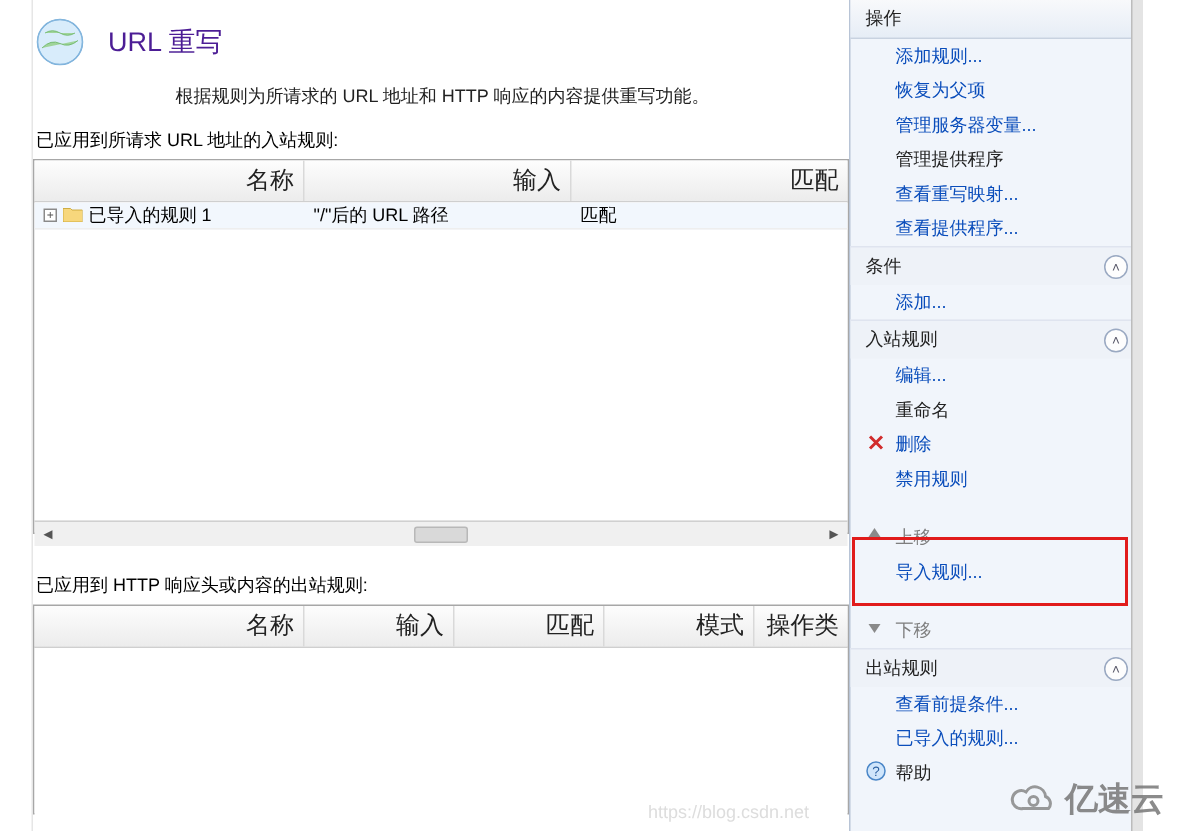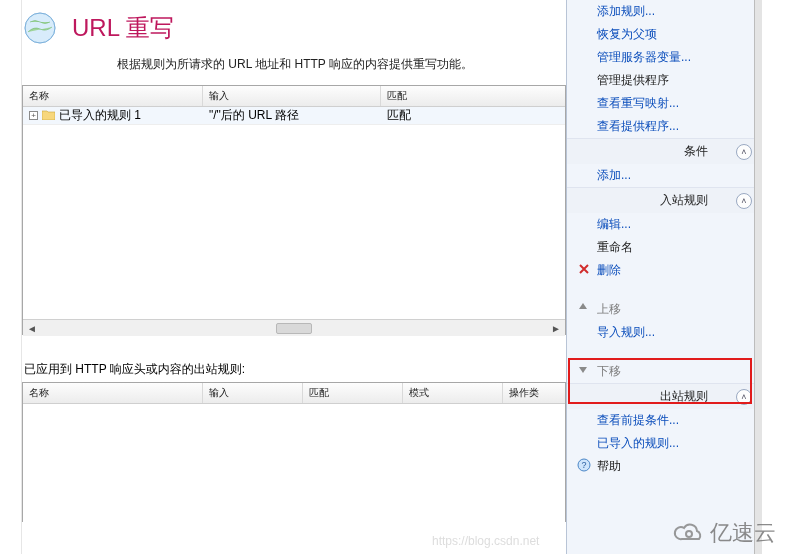--- a/index.html
+++ b/index.html
@@ -21,33 +21,34 @@
     width: 544px;
     height: 554px;
     background: #fff;
   }
   .title-row {
     display: flex;
     align-items: center;
     padding: 10px 0 8px 0;
   }
   .globe-icon { width: 36px; height: 36px; margin-right: 14px; }
-  .page-title { font-size: 24px; color: #be185d; }
+  .page-title { font-size: 18px; color: #4c1d95; }
   .desc { padding: 2px 0 12px 2px; color: #222; text-align: center; }
   .section-label { padding: 0 0 4px 2px; }
   .grid-wrap {
     border: 1px solid #a7a7a7;
     background: #fff;
     position: relative;
   }
   .grid-head {
     display: flex;
     background: linear-gradient(#fdfdfd,#ececec);
     border-bottom: 1px solid #cfcfcf;
-    font-size: 10px;
+    font-size: 16px;
+    text-align: right;
   }
   .grid-head .col {
     padding: 3px 6px;
     border-right: 1px solid #d9d9d9;
     color: #222;
   }
   .grid-body {
     overflow: auto;
     background: #fff;
   }
@@ -88,23 +89,22 @@
   .ap-border-right{position:absolute; right:0; top:0; width:8px; height:100%; background:#e4e4e4; border-left:1px solid #bcbcbc;}
   .ap-title {
     background: linear-gradient(#f8f9fb,#e6edf6);
     border-bottom: 1px solid #c8d2e0;
     padding: 4px 10px; font-weight: normal; color:#222;
   }
   .ap-group-title {
     background: #eef2f8;
     color: #222;
     padding: 4px 10px;
-    display:flex; align-items:center; justify-content:flex-end;
+    display:flex; align-items:center; justify-content:space-between;
     border-top:1px solid #dfe4ef;
-    gap:28px;
   }
   .collapse-btn {
     width:16px; height:16px; border:1px solid #9aa9c2; border-radius:50%;
     display:flex; align-items:center; justify-content:center;
     background:#fdfdfd; font-size:9px; color:#556;
   }
   .ap-link {
     color: #0a4dbb;
     padding: 3px 10px 3px 30px;
     cursor: pointer;
@@ -114,21 +114,21 @@
   .ap-link .pre-icon{ position:absolute; left:10px; top:3px; width:14px; height:14px;}
   .highlight-box {
     position:absolute;
     border: 2px solid #e11b1b;
     pointer-events:none;
   }
   .watermark {
     position:absolute; bottom:6px; right:12px; display:flex; align-items:center;
     color:#aaa; font-size:18px; font-family: Arial, sans-serif; opacity:0.85;
   }
-  .watermark .wm-text{ font-size:22px; color:#777; margin-left:4px;}
+  .watermark .wm-text{ font-size:22px; color:#777; margin-left:4px;font-weight:bold;}
   .csdn-wm{ position:absolute; bottom:6px; left:432px; color:#ddd; font-size:12px;}
   .left-gutter{position:absolute; left:0; top:0; width:22px; height:100%; background:#fff; border-right:1px solid #e6e6e6;}
 </style>
 </head>
 <body>
 
 <div class="left-gutter"></div>
 
 <div class="main-pane">
   <div class="title-row">
@@ -137,20 +137,21 @@
         <circle cx="18" cy="18" r="15" fill="#d8ecfb" stroke="#6fa8d8" stroke-width="1"></circle>
         <path d="M6 22 q6 -6 12 -3 q6 3 12 -2" fill="#9fd49a" stroke="#6fb86a" stroke-width="0.6"></path>
         <path d="M8 12 q5 -3 10 0 q5 3 10 0" fill="#9fd49a" stroke="#6fb86a" stroke-width="0.6"></path>
         <ellipse cx="18" cy="18" rx="15" ry="15" fill="none" stroke="#90bfe0" stroke-width="0.5"></ellipse>
       </svg>
     </span>
     <span class="page-title">URL 重写</span>
   </div>
   <div class="desc">根据规则为所请求的 URL 地址和 HTTP 响应的内容提供重写功能。</div>
 
+  <div class="section-label">已应用到所请求 URL 地址的入站规则:</div>
   <div class="grid-wrap grid1" style="height:250px;">
     <div class="grid-head">
       <div class="col col-name">名称</div>
       <div class="col col-input">输入</div>
       <div class="col col-match">匹配</div>
     </div>
     <div class="grid-body" style="height:212px;">
       <div class="grid-row">
         <div class="cell col-name" style="width:180px; display:flex; align-items:center;">
           <span class="plusbox">+</span>
@@ -183,20 +184,21 @@
       <div class="col col-match">匹配</div>
       <div class="col col-mode">模式</div>
       <div class="col col-ops">操作类</div>
     </div>
     <div class="grid-body" style="height:118px;"></div>
   </div>
 </div>
 
 <div class="actions-pane">
   <div class="ap-border-right"></div>
+  <div class="ap-title">操作</div>
 
   <div class="ap-link">添加规则...</div>
   <div class="ap-link">恢复为父项</div>
   <div class="ap-link">管理服务器变量...</div>
   <div class="ap-link" style="color:#222;">管理提供程序</div>
   <div class="ap-link">查看重写映射...</div>
   <div class="ap-link">查看提供程序...</div>
 
   <div class="ap-group-title">
     <span>条件</span>
@@ -211,20 +213,21 @@
   <div class="ap-link">编辑...</div>
   <div class="ap-link" style="color:#222;">重命名</div>
   <div class="ap-link">
     <span class="pre-icon">
       <svg width="14" height="14" viewBox="0 0 14 14">
           <path d="M3 3 L11 11 M11 3 L3 11" stroke="#d12c2c" stroke-width="2"></path>
         </svg>
     </span>
     <span>删除</span>
   </div>
+  <div class="ap-link">禁用规则</div>
   <div class="ap-link disabled">
     <span class="pre-icon">
       <svg width="12" height="12" viewBox="0 0 12 12">
           <path d="M6 2 L10 8 L2 8 Z" fill="#8a8a8a"></path>
         </svg>
     </span>
     <span>上移</span>
   </div>
   <div class="ap-link">导入规则...</div>
   <div class="ap-link disabled">

